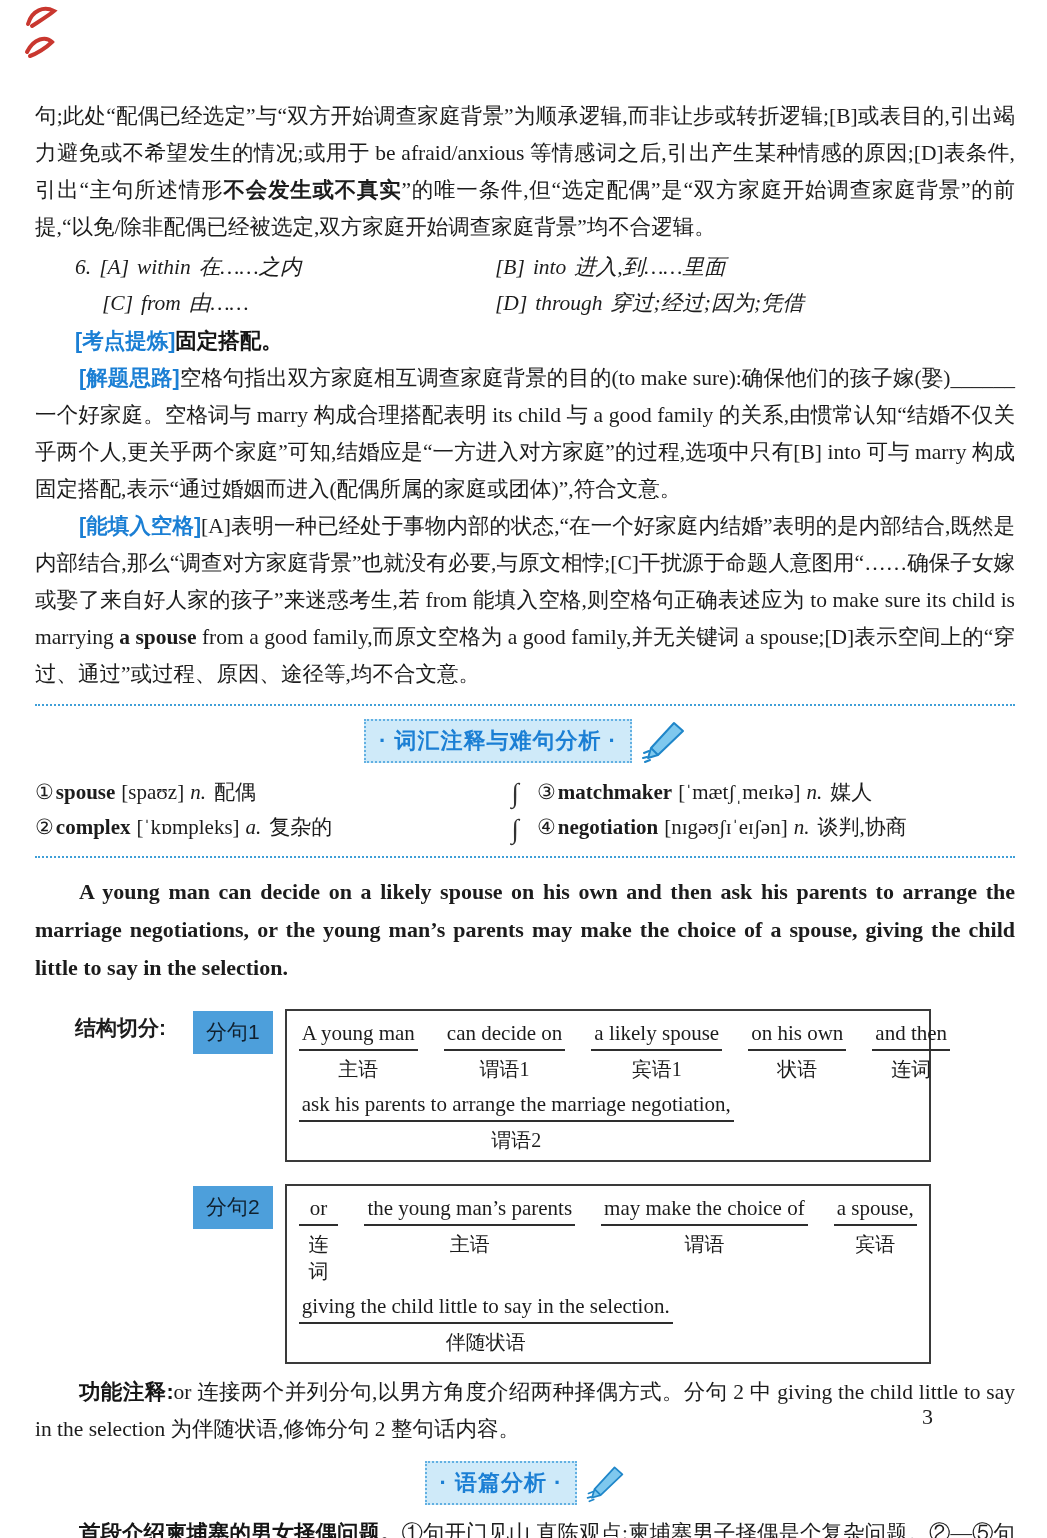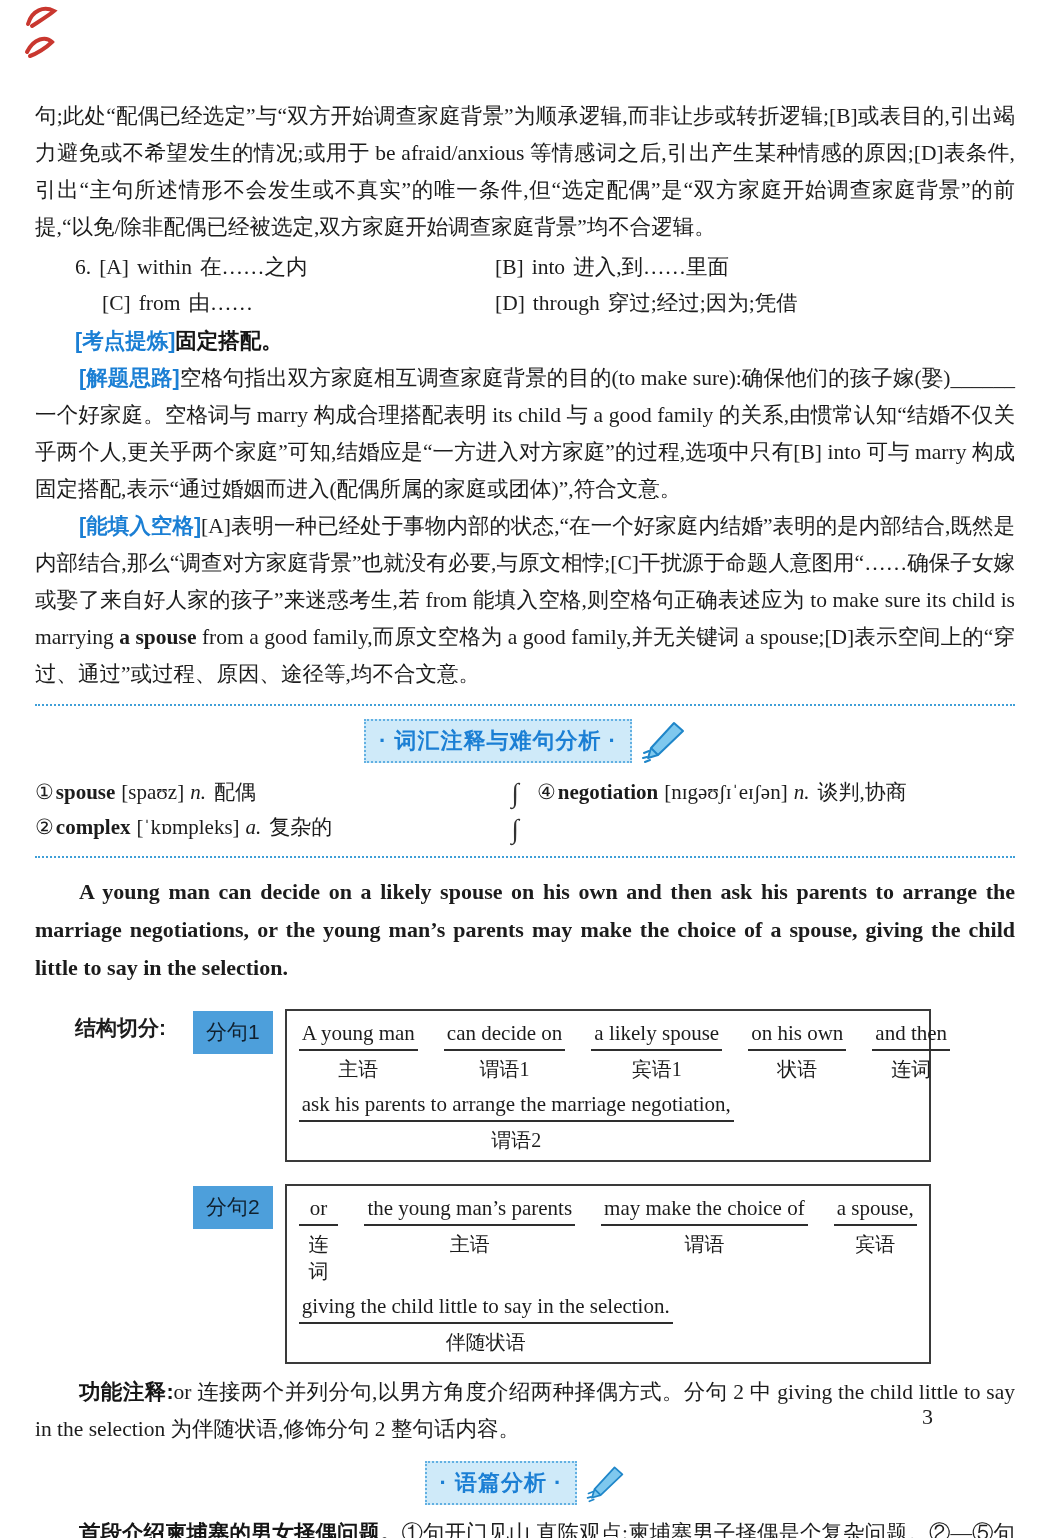--- a/index.html
+++ b/index.html
@@ -2,26 +2,26 @@
 <html><head>
 <meta charset="utf-8">
 <style>
   html,body { margin:0; padding:0; }
   body { width:1047px; height:1538px; position:relative; background:#ffffff;
          font-family:"Liberation Serif","DejaVu Serif",serif; color:#1c1c1c; }
   .content { position:absolute; left:35px; right:32px; top:98px; }
 
   p.body-para { font-size:21.5px; line-height:37px; text-align:justify; margin:0; }
   .indent { text-indent:44px; }
-  .bold-cn { font-weight:400; }
+  .bold-cn { font-weight:700; }
   .bold-en { font-weight:700; }
   .blue-tag { color:#1b7fd4; font-weight:700; font-family:"Liberation Sans",sans-serif; }
   .black-tag { font-weight:700; font-family:"Liberation Sans",sans-serif; color:#161616; }
 
-  .options { margin-left:40px; margin-top:3px; font-size:21.5px; }
+  .options { margin-left:40px; margin-top:3px; font-size:21.5px;font-style:italic; }
   .opt-row { display:flex; line-height:36px; }
   .optL { width:420px; }
   .optL.row2 { padding-left:27px; box-sizing:border-box; }
   .optR { flex:1; }
   .opt-row span { margin-right:8px; }
 
   .kaodian { margin-left:40px; line-height:37px; font-size:21.5px; margin-top:2px; }
 
   .dotted { border-top:2.5px dotted #3f9fd8; height:0; margin-top:11px; }
 
@@ -118,20 +118,23 @@
         <div class="v-item">
           <span>②</span><span class="v-word">complex</span><span class="v-pho">[ˈkɒmpleks]</span><span class="v-pos">a.</span><span>复杂的</span>
         </div>
       </div>
       <div class="vdiv">
         <span>∫</span>
         <span>∫</span>
       </div>
       <div class="vcolR">
         <div class="v-item">
+          <span>③</span><span class="v-word">matchmaker</span><span class="v-pho">[ˈmætʃˌmeɪkə]</span><span class="v-pos">n.</span><span>媒人</span>
+        </div>
+        <div class="v-item">
           <span>④</span><span class="v-word">negotiation</span><span class="v-pho">[nɪgəʊʃɪˈeɪʃən]</span><span class="v-pos">n.</span><span>谈判,协商</span>
         </div>
       </div>
     </div>
 
     <div class="dotted"></div>
 
     <p class="sentence">A young man can decide on a likely spouse on his own and then ask his parents to arrange the marriage negotiations, or the young man’s parents may make the choice of a spouse, giving the child little to say in the selection.</p>
 
     <div class="struct-row">

